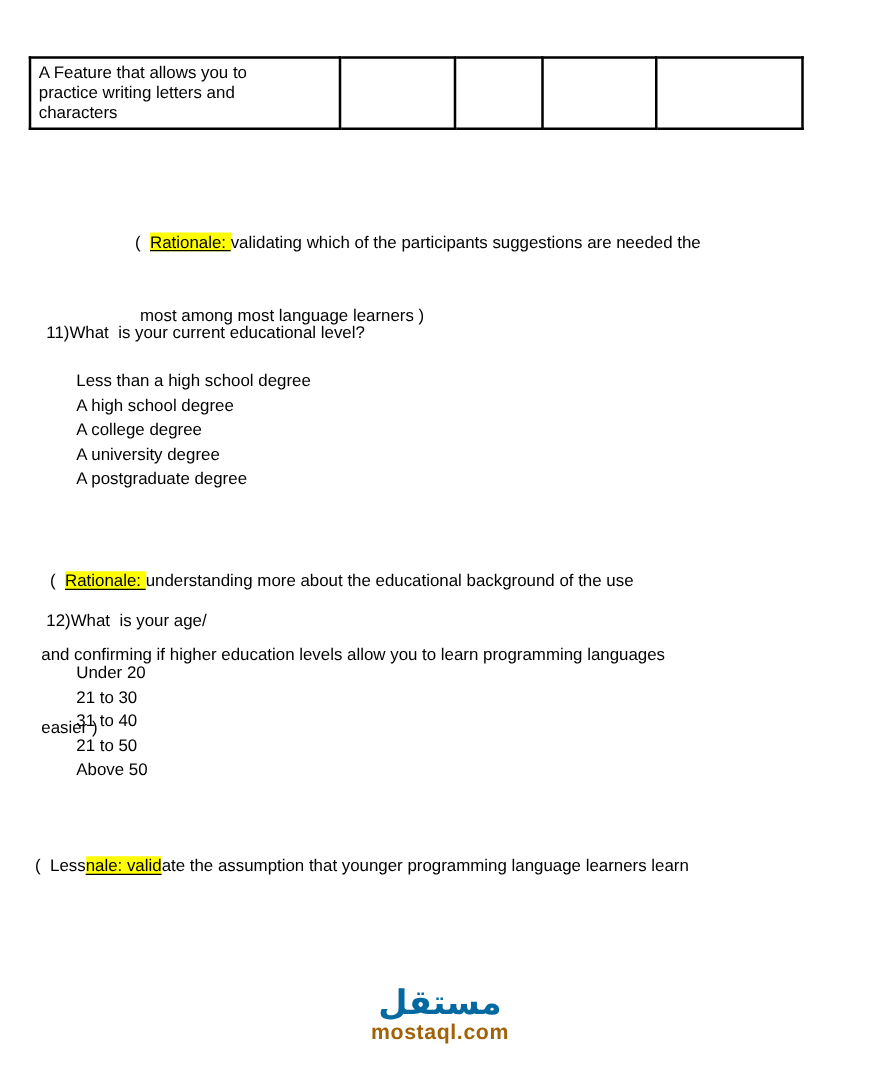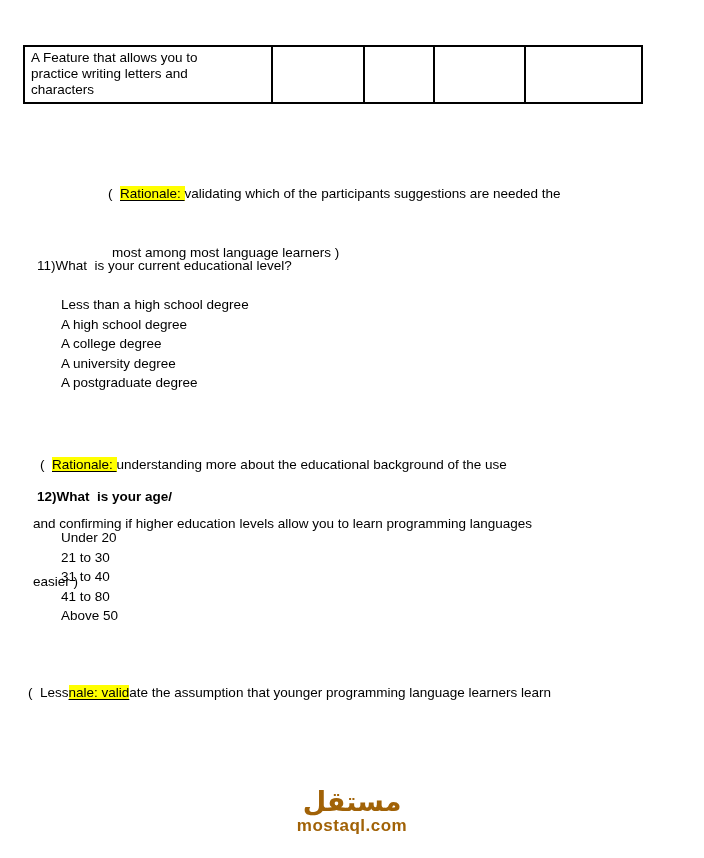--- a/index.html
+++ b/index.html
@@ -26,21 +26,21 @@
     vertical-align:top;
     padding:3px 6px;
     font-size:13.5px;
     line-height:16px;
     height:57px;
   }
   .cell-inner { width:205px; white-space:normal; }
 
   .watermark { position:absolute; top:786px; left:0; width:704px; text-align:center; }
   .wm-ar {
-    font-size:27px; font-weight:bold; color:#a16207;
+    font-size:27px; font-weight:bold; color:#0369a1;
     line-height:32px; direction:rtl;
   }
   .wm-en {
     font-size:17px; font-weight:bold; color:#a16207;
     line-height:16px; letter-spacing:0.5px;
   }
 </style>
 </head>
 <body>
 
@@ -73,23 +73,23 @@
 <div class="abs doc-text" style="left:37px; top:256px; width:600px;">11)What  is your current educational level?</div>
 
 <div class="abs doc-text" style="left:61px; top:295px; width:400px;"><div class="line">Less than a high school degree</div><div class="line">A high school degree</div><div class="line">A college degree</div><div class="line">A university degree</div><div class="line">A postgraduate degree</div></div>
 
 <div class="abs doc-text" style="left:33px; top:416px; width:620px;">
   <div class="line ind7"><span>(  </span><span class="hl u">Rationale: </span><span>understanding more about the educational background of the use</span></div>
   <div class="line"><span>and confirming if higher education levels allow you to learn programming languages</span></div>
   <div class="line"><span>easier )</span></div>
 </div>
 
-<div class="abs doc-text" style="left:37px; top:487px; width:600px;font-weight:bold;">12)What  is your age/</div>
+<div class="abs doc-text" style="left:37px; top:487px; width:600px;">12)What  is your age/</div>
 
-<div class="abs doc-text" style="left:61px; top:528px; width:400px;"><div class="line">Under 20</div><div class="line">21 to 30</div><div class="line">31 to 40</div><div class="line">41 to 80</div><div class="line">Above 50</div></div>
+<div class="abs doc-text" style="left:61px; top:528px; width:400px;"><div class="line">Under 20</div><div class="line">21 to 30</div><div class="line">31 to 40</div><div class="line">21 to 50</div><div class="line">Above 50</div></div>
 
 <div class="abs doc-text" style="left:28px; top:644px; width:640px;">
   <div class="line"><span>(  Less</span><span class="hl u">nale: valid</span><span>ate the assumption that younger programming language learners learn</span></div>
 </div>
 
 <div class="watermark">
   <div class="wm-ar">مستقل</div>
   <div class="wm-en">mostaql.com</div>
 </div>
 

